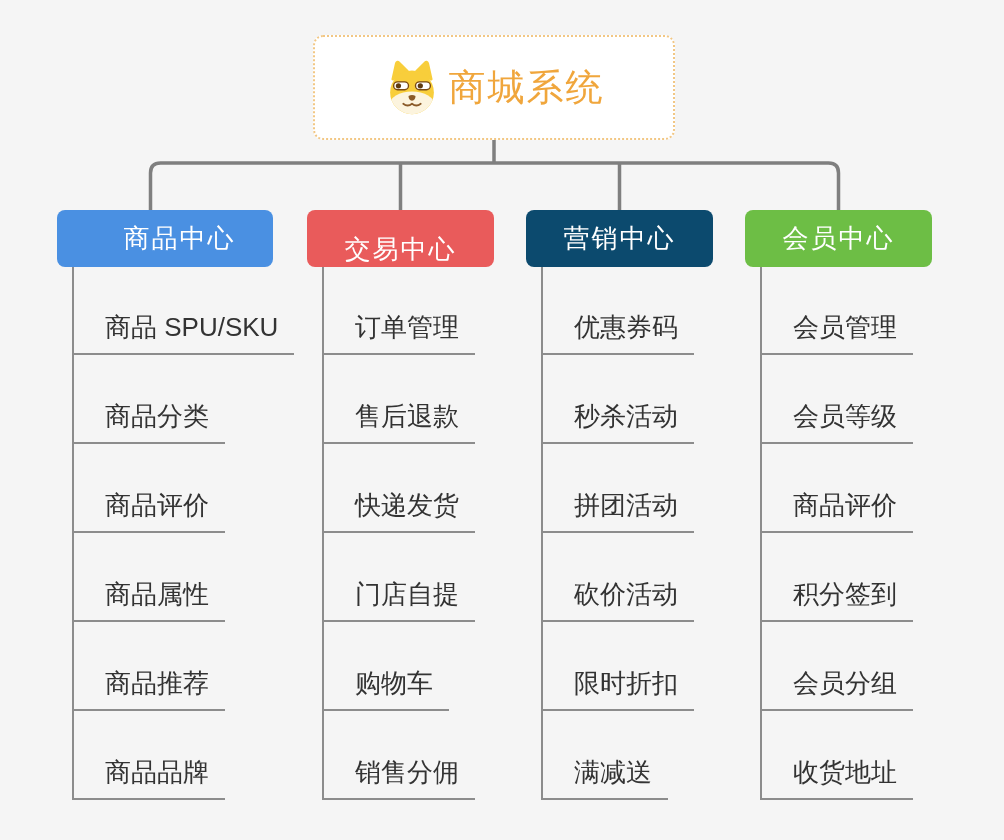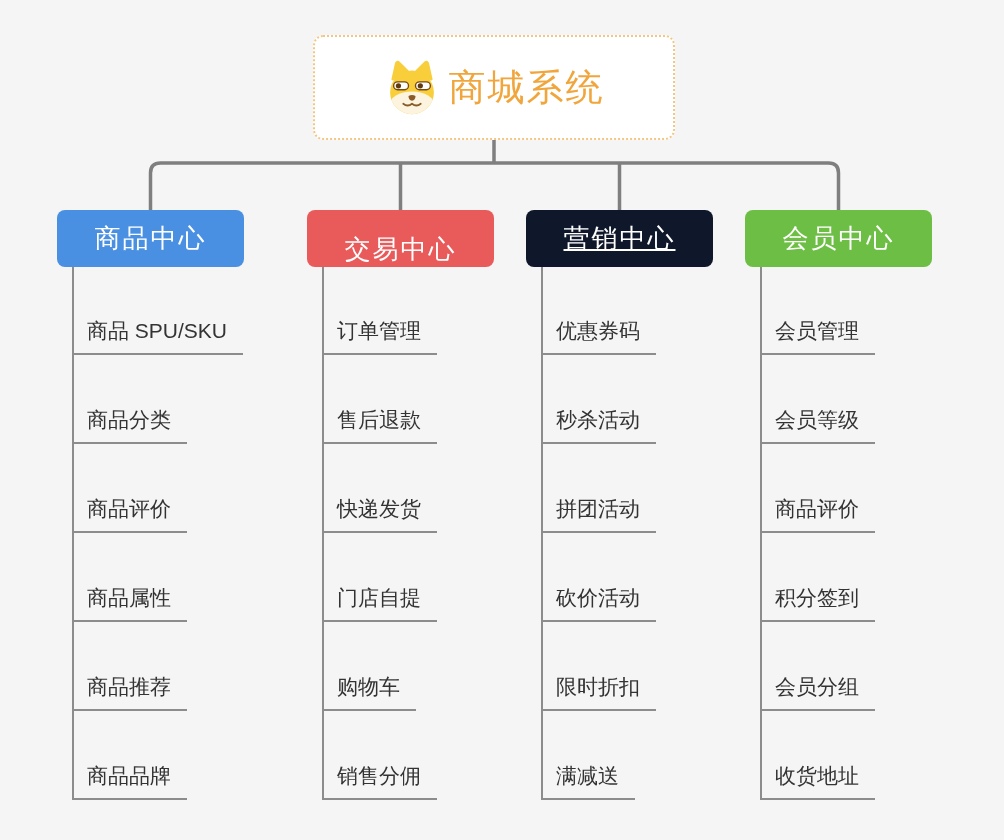--- a/index.html
+++ b/index.html
@@ -18,36 +18,36 @@
 
   .branch-node{
     position:absolute;width:187px;height:57px;border-radius:8px;
     display:flex;align-items:center;justify-content:center;
     color:#ffffff;font-size:26px;letter-spacing:2px;cursor:pointer;
   }
   .spine{position:absolute;width:2px;}
   .leaf{
     position:absolute;height:44px;box-sizing:border-box;
     display:flex;align-items:flex-end;
-    padding:0 16px 8px 15px;
+    padding:0 16px 8px 33px;
     border-bottom:2px solid;
-    font-size:21px;white-space:nowrap;cursor:pointer;
+    font-size:26px;white-space:nowrap;cursor:pointer;
   }
 </style>
 </head>
 <body style="background: rgb(245, 245, 245);">
 
 <div class="canvas">
 
   <svg class="connectors">
     <path id="conn-path" fill="none" stroke-width="3.5" d="M 494 140 L 494 164 M 150.5 210 L 150.5 173 Q 150.5 163 160.5 163 L 828.5 163 Q 838.5 163 838.5 173 L 838.5 210 M 400.5 163 L 400.5 210 M 619.5 163 L 619.5 210" stroke="#7F7F7F"></path>
   </svg>
 
   <div id="tree">
-      <div class="branch-node" style="left: 57px; top: 210px; background: rgb(74, 144, 226);">
+      <div class="branch-node" style="left: 57px; top: 210px; background: rgb(74, 144, 226); padding-left: 29px;">
         <span>商品中心</span>
       </div>
       <div class="spine" style="left: 72px; top: 267px; height: 533px; background: rgb(140, 140, 140);"></div>
       <div class="leaf" style="left: 72px; top: 311px; border-bottom-color: rgb(140, 140, 140); color: rgb(51, 51, 51);">
         <span>商品 SPU/SKU</span>
       </div>
       <div class="leaf" style="left: 72px; top: 400px; border-bottom-color: rgb(140, 140, 140); color: rgb(51, 51, 51);">
         <span>商品分类</span>
       </div>
       <div class="leaf" style="left: 72px; top: 489px; border-bottom-color: rgb(140, 140, 140); color: rgb(51, 51, 51);">
@@ -77,21 +77,21 @@
       </div>
       <div class="leaf" style="left: 322px; top: 578px; border-bottom-color: rgb(140, 140, 140); color: rgb(51, 51, 51);">
         <span>门店自提</span>
       </div>
       <div class="leaf" style="left: 322px; top: 667px; border-bottom-color: rgb(140, 140, 140); color: rgb(51, 51, 51);">
         <span>购物车</span>
       </div>
       <div class="leaf" style="left: 322px; top: 756px; border-bottom-color: rgb(140, 140, 140); color: rgb(51, 51, 51);">
         <span>销售分佣</span>
       </div>
-      <div class="branch-node" style="left: 526px; top: 210px; background: #0f172a; text-decoration: underline;">
+      <div class="branch-node" style="left: 526px; top: 210px; background: #0c4a6e;">
         <span>营销中心</span>
       </div>
       <div class="spine" style="left: 541px; top: 267px; height: 533px; background: rgb(140, 140, 140);"></div>
       <div class="leaf" style="left: 541px; top: 311px; border-bottom-color: rgb(140, 140, 140); color: rgb(51, 51, 51);">
         <span>优惠券码</span>
       </div>
       <div class="leaf" style="left: 541px; top: 400px; border-bottom-color: rgb(140, 140, 140); color: rgb(51, 51, 51);">
         <span>秒杀活动</span>
       </div>
       <div class="leaf" style="left: 541px; top: 489px; border-bottom-color: rgb(140, 140, 140); color: rgb(51, 51, 51);">

